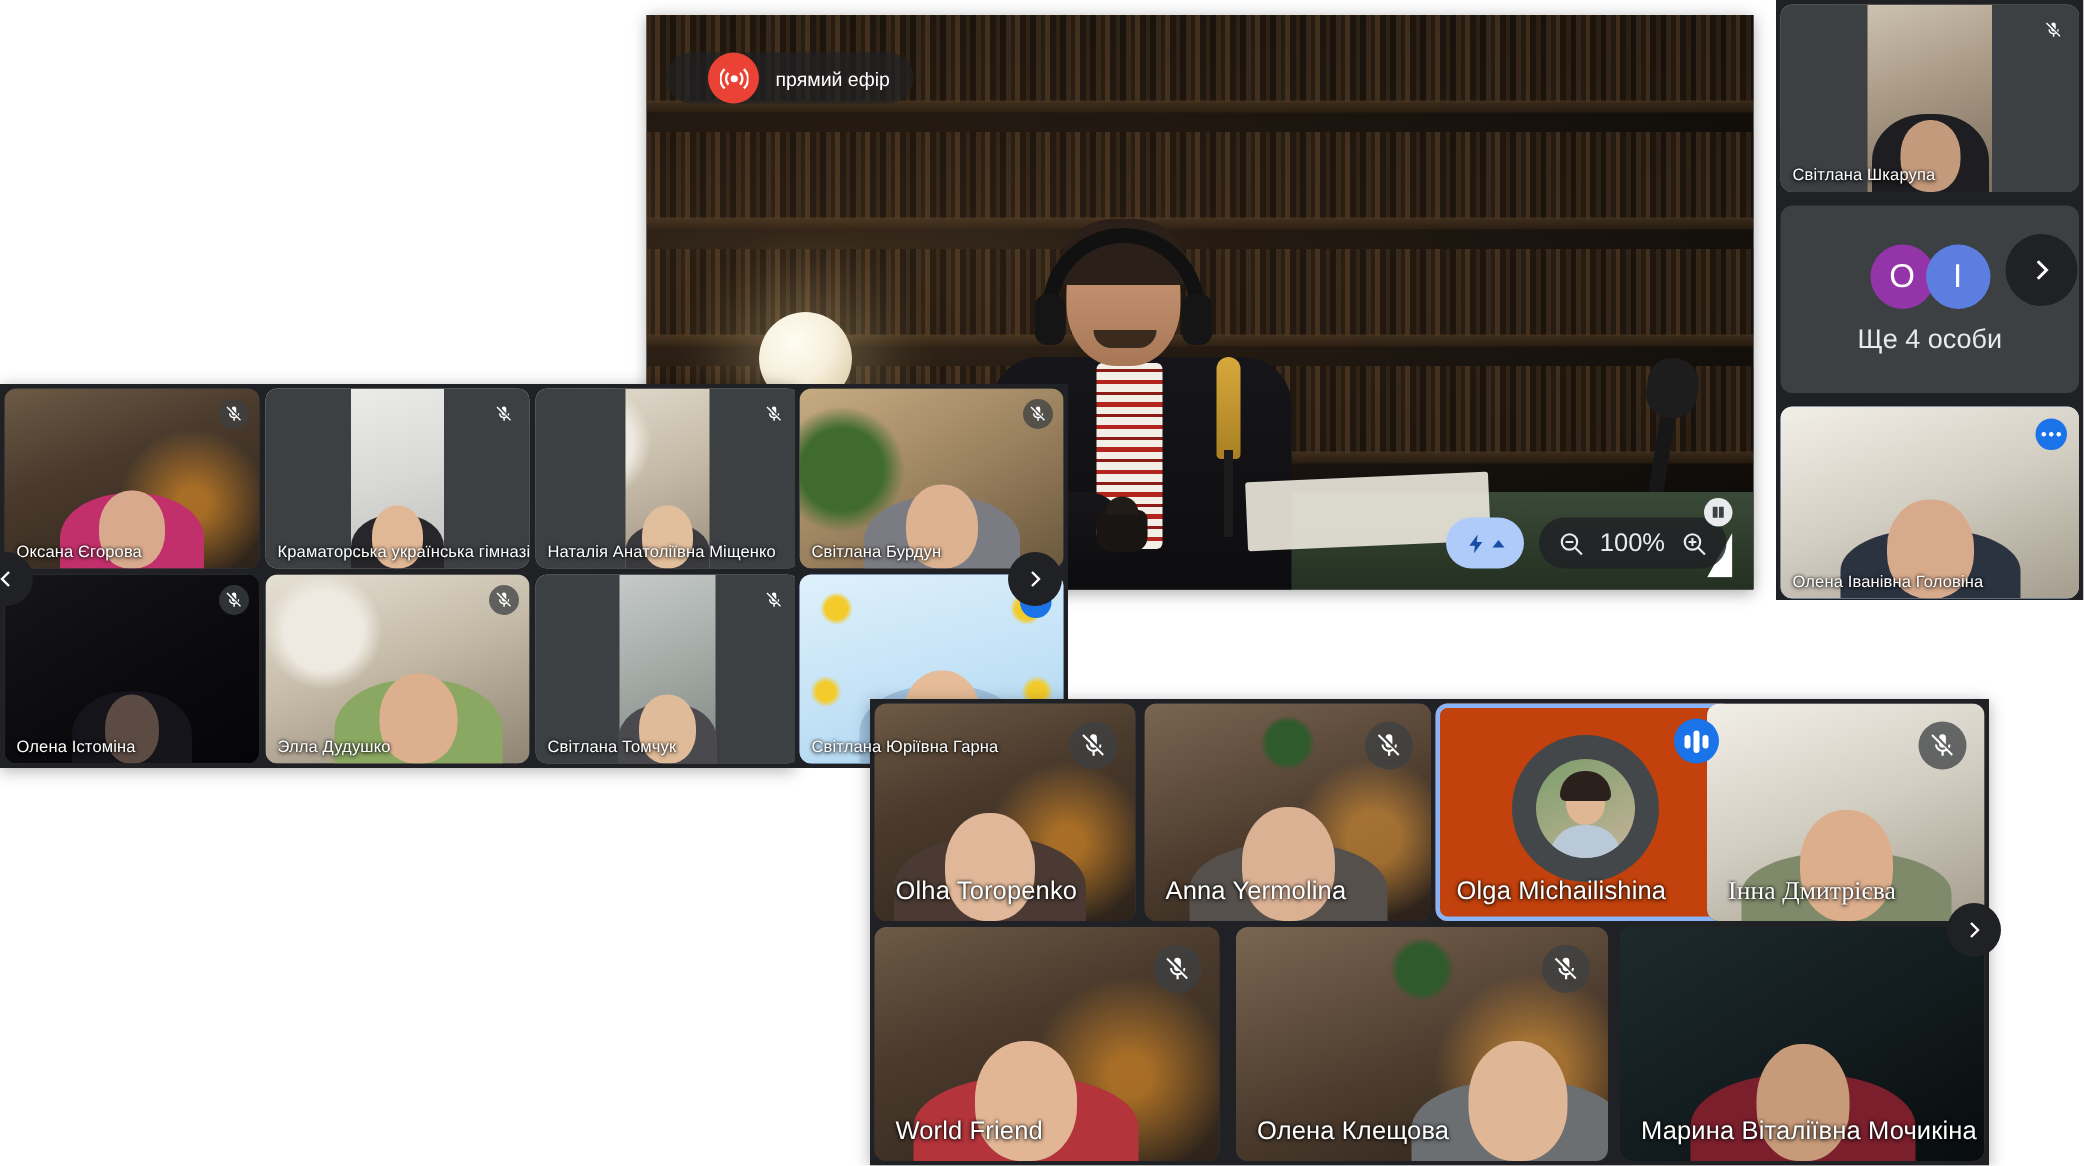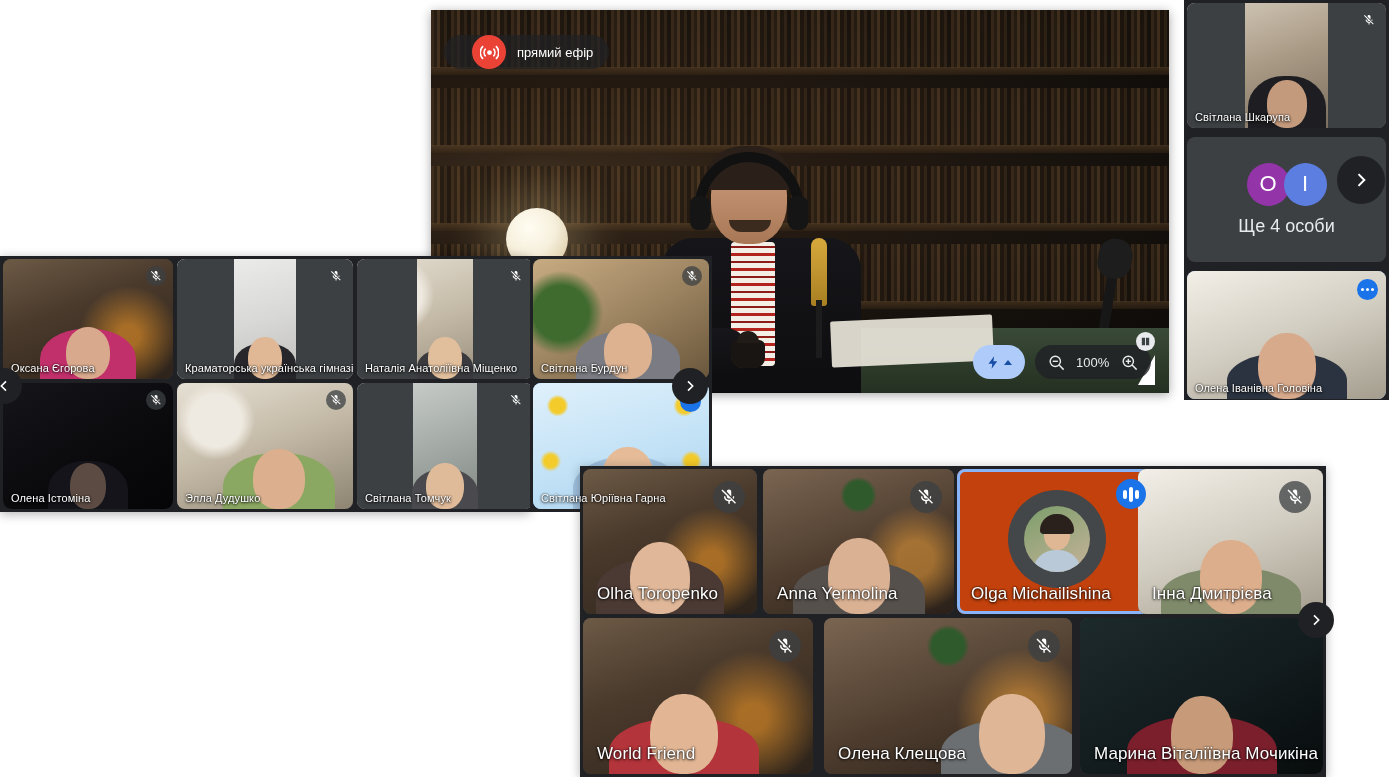--- a/index.html
+++ b/index.html
@@ -205,21 +205,21 @@
   }
   #flashBtn .bolt { width:15px; height:17px; }
   #flashBtn .bolt svg{ width:15px; height:17px; fill:#174ea6; }
   #flashBtn .car { width:0;height:0;border-left:4px solid transparent;border-right:4px solid transparent;border-bottom:5px solid #174ea6;}
   #zoomGroup {
     height:34px; border-radius:18px; background:rgba(32,33,36,.82);
     display:flex; align-items:center; padding: 0 12px; gap:10px;
   }
   #zoomGroup .zic { width:19px; height:19px; cursor:pointer; }
   #zoomGroup .zic svg{ width:19px; height:19px; stroke:#e8eaed; stroke-width:1.8; fill:none; }
-  #zoomLevel { color:#e8eaed; font-size:13px; min-width:34px; }
+  #zoomLevel { color:#e8eaed; font-size:17px; min-width:34px; text-align:center; }
   #cornerBadge {
     position:absolute; right:14px; bottom:42px;
     width:19px; height:19px; border-radius:50%;
     background:#e8eaed; display:flex; align-items:center; justify-content:center; z-index:31;
   }
   #cornerBadge svg{ width:11px; height:11px; fill:#3c4043; }
   #cornerWhite {
     position:absolute; right:14px; bottom:8px; width:17px; height:30px;
     background:#fff; z-index:25;
     clip-path: polygon(0 100%, 100% 0, 100% 100%);
@@ -600,21 +600,21 @@
         <div style="position:absolute;left:50%;transform:translateX(-50%);bottom:0;width:48px;height:22px;border-radius:24px 24px 0 0;background:#b9c9d8;"></div>
       </div>
       <div class="speaking">
           <b></b>
           <b></b>
           <b></b>
         </div>
       <div class="name">Olga Michailishina</div>
     </div>
 
-    <div class="tile big" style="left:558px; top:3px; width:185px; height:145px;">
+    <div class="tile big" style="left:558px; top:3px; width:185px; height:145px;font-family:Liberation Serif, serif;">
       <div class="vid bg-homebright"></div>
       <div class="person">
           <div class="h" style="width:62px;height:74px;background:#dcae8c;margin:0 auto;position:relative;z-index:2;"></div>
           <div class="b" style="width:140px;height:46px;background:#7f8a6a;bottom:0;"></div>
         </div>
       <div class="mic">
           <svg viewBox="0 0 24 24">
             <path d="M19 11h-1.7a5.3 5.3 0 0 1-.5 2.2l1.3 1.3A7 7 0 0 0 19 11zM15 11.2V5a3 3 0 0 0-6-.2zM3.3 2 2 3.3l7 7V11a3 3 0 0 0 4.5 2.6l1.3 1.3A5 5 0 0 1 7 11H5.3a6.7 6.7 0 0 0 5.8 6.6V21h2v-3.4a6.6 6.6 0 0 0 2.6-.9l4.3 4.3 1.3-1.3z"></path>
           </svg>
         </div>

